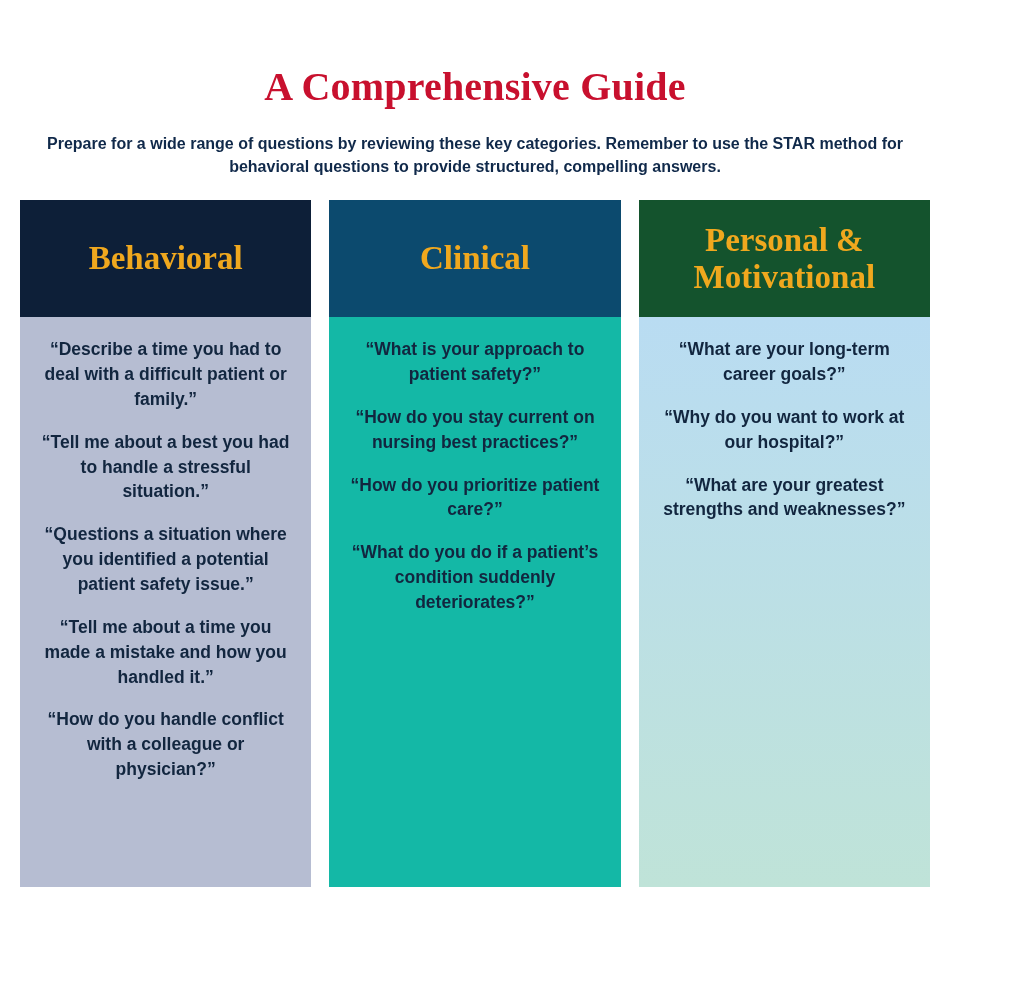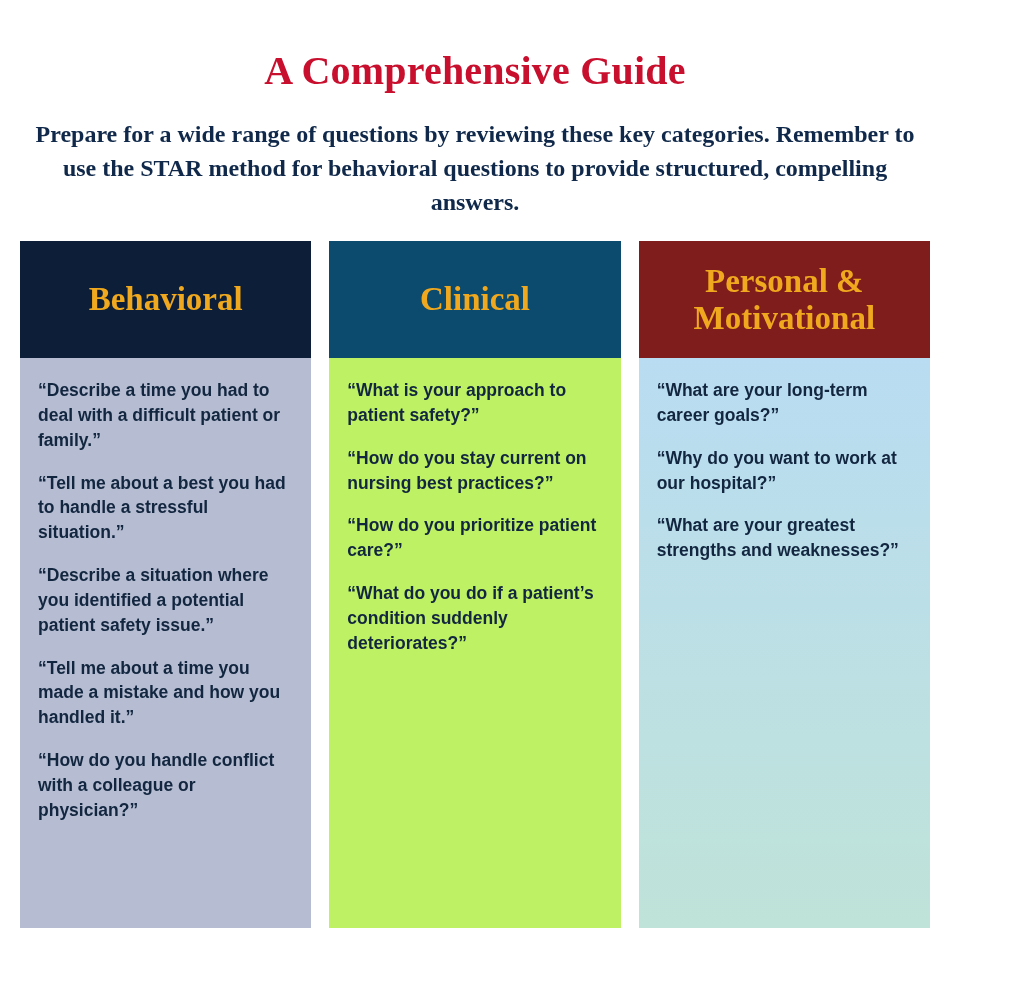--- a/index.html
+++ b/index.html
@@ -10,46 +10,45 @@
   body {
     width: 1034px;
     height: 1000px;
     font-family: "Liberation Sans", sans-serif;
     overflow: hidden;
   }
   .page {
     width: 950px;
     height: 1000px;
     box-sizing: border-box;
-    padding: 0 18px;
+    padding: 16px 18px;
     position: relative;
   }
   .title {
     text-align: center;
     font-family: "Liberation Serif", serif;
     color: #c8102e;
     font-weight: bold;
     font-size: 40px;
     line-height: 1.17;
     margin: 0;
     padding-top: 48px;
     letter-spacing: 0.2px;
   }
   .title .line {
     display: block;
   }
   .subtitle {
     text-align: center;
     color: #10294a;
-    font-size: 24px;
+    font-size: 16px;
     font-weight: bold;
     line-height: 1.42;
     margin: 22px auto 0 auto;
     max-width: 990px;
-    font-family: Liberation Serif, serif;
   }
   .columns {
     display: flex;
     gap: 18px;
     margin-top: 22px;
     padding: 0 2px;
   }
   .column {
     flex: 1 1 0;
     display: flex;
@@ -77,20 +76,21 @@
     padding: 20px 18px 24px 18px;
     box-sizing: border-box;
     min-height: 570px;
   }
   .q-item {
     color: #12263f;
     font-size: 17.5px;
     font-weight: bold;
     line-height: 1.42;
     margin: 0 0 18px 0;
+    text-align: center;
   }
   .q-item:last-child {
     margin-bottom: 0;
   }
 </style>
 </head>
 <body>
 
 <div class="page">
 
@@ -102,40 +102,40 @@
 
   <div class="columns">
 
     <div class="column">
       <div class="col-header" style="background:#0d1f38;">
         <span class="hdr-text">Behavioral</span>
       </div>
       <div class="col-body" style="background:#b6bdd2;">
         <p class="q-item">“Describe a time you had to deal with a difficult patient or family.”</p>
         <p class="q-item">“Tell me about a best you had to handle a stressful situation.”</p>
-        <p class="q-item">“Describe a situation where you identified a potential patient safety issue.”</p>
+        <p class="q-item">“Questions a situation where you identified a potential patient safety issue.”</p>
         <p class="q-item">“Tell me about a time you made a mistake and how you handled it.”</p>
         <p class="q-item">“How do you handle conflict with a colleague or physician?”</p>
       </div>
     </div>
 
     <div class="column">
       <div class="col-header" style="background:#0c4a6e;">
         <span class="hdr-text">Clinical</span>
       </div>
-      <div class="col-body" style="background:#bef264;">
+      <div class="col-body" style="background:#14b8a6;">
         <p class="q-item">“What is your approach to patient safety?”</p>
         <p class="q-item">“How do you stay current on nursing best practices?”</p>
         <p class="q-item">“How do you prioritize patient care?”</p>
         <p class="q-item">“What do you do if a patient’s condition suddenly deteriorates?”</p>
       </div>
     </div>
 
     <div class="column">
-      <div class="col-header" style="background:#7f1d1d;">
+      <div class="col-header" style="background:#14532d;">
         <span class="hdr-text">
           <span class="line">Personal &amp;</span>
           <span class="line">Motivational</span>
         </span>
       </div>
       <div class="col-body" style="background:linear-gradient(to bottom,#b9dcf2 0%,#bfe3d8 100%);">
         <p class="q-item">“What are your long-term career goals?”</p>
         <p class="q-item">“Why do you want to work at our hospital?”</p>
         <p class="q-item">“What are your greatest strengths and weaknesses?”</p>
       </div>

